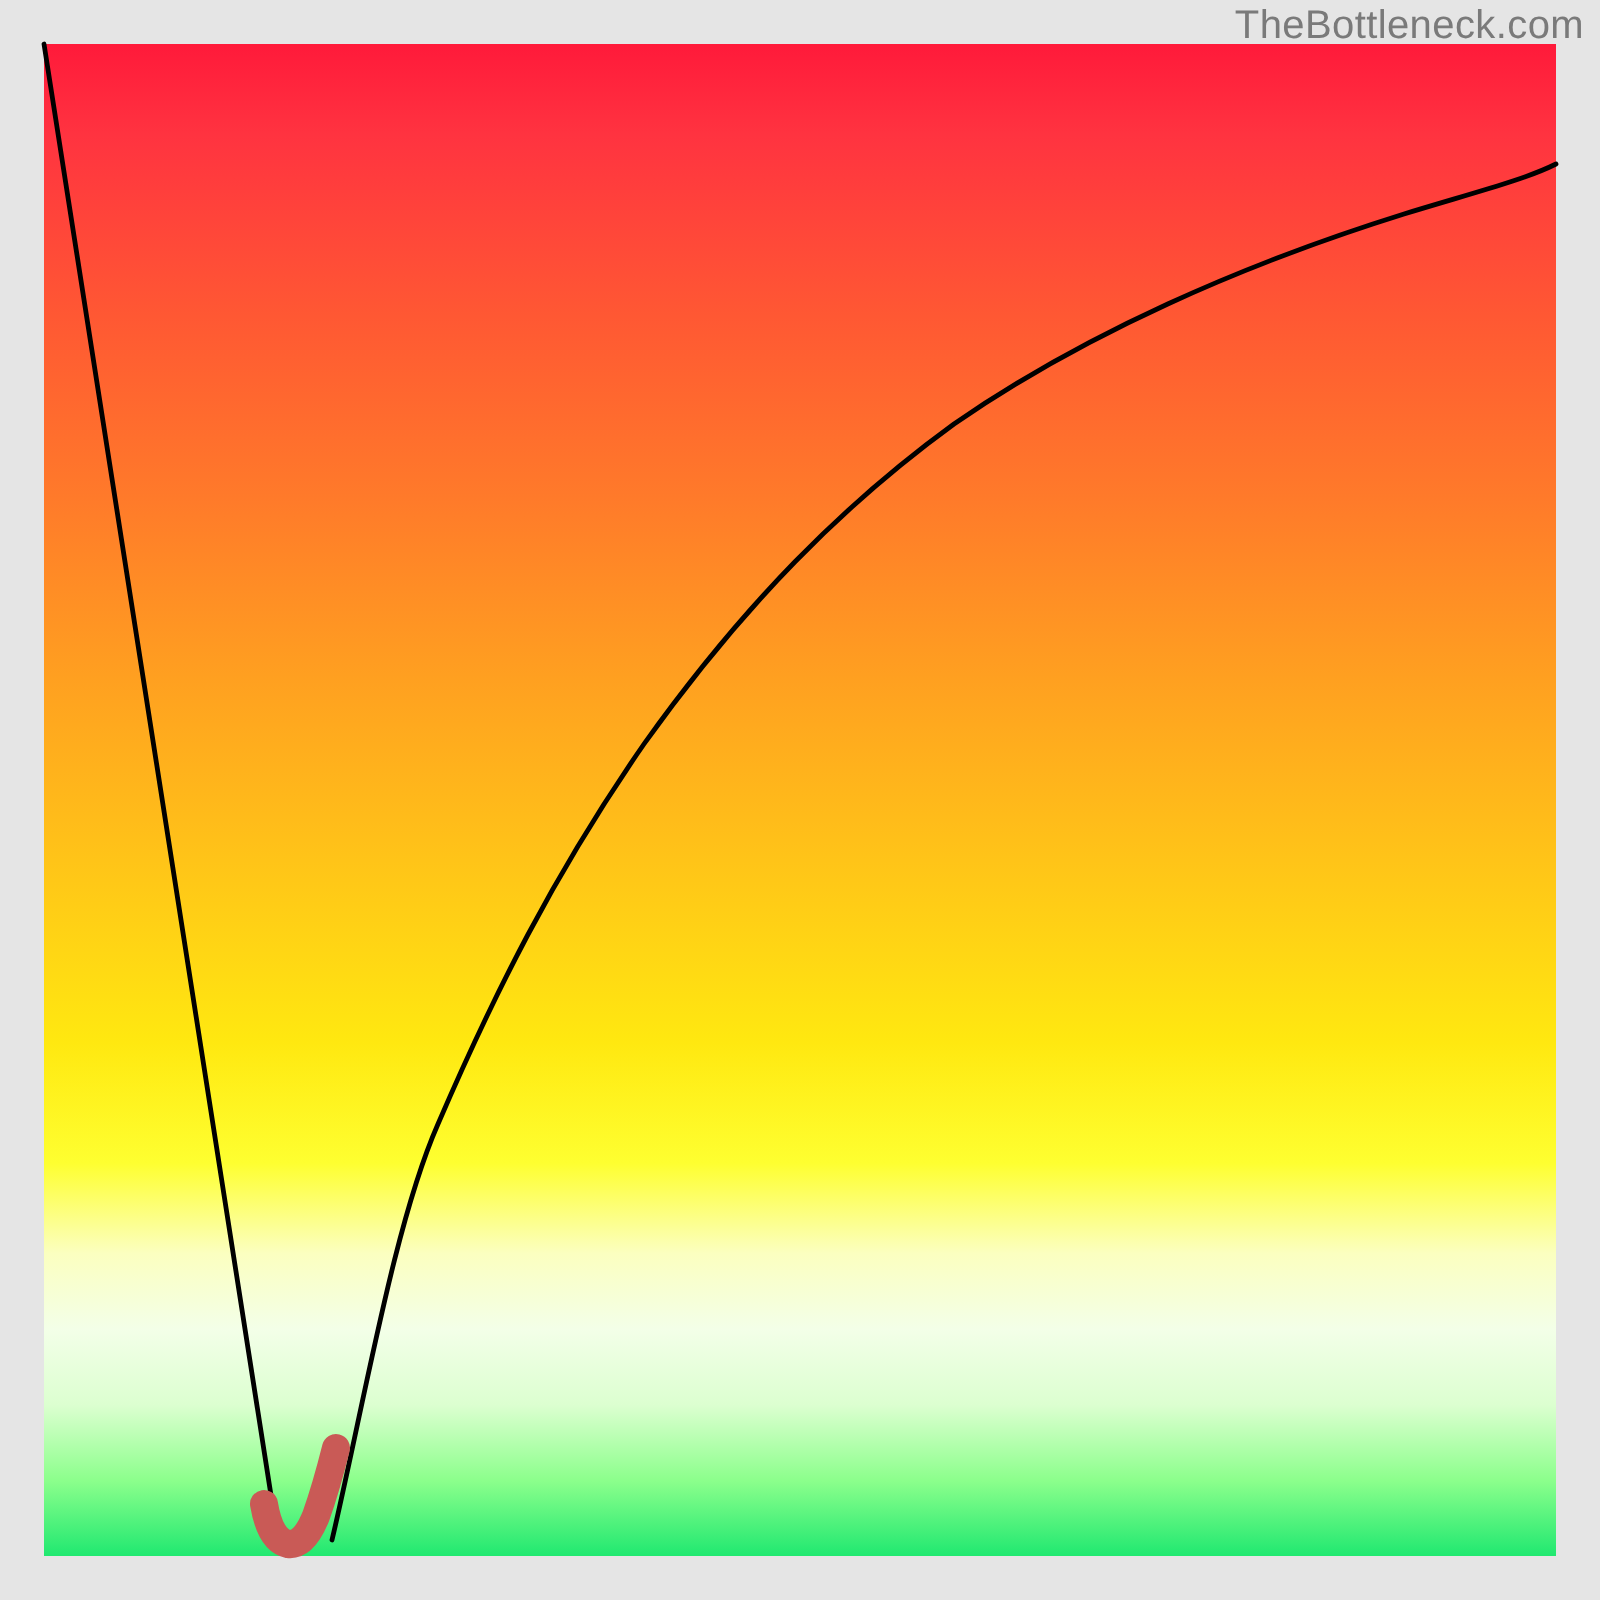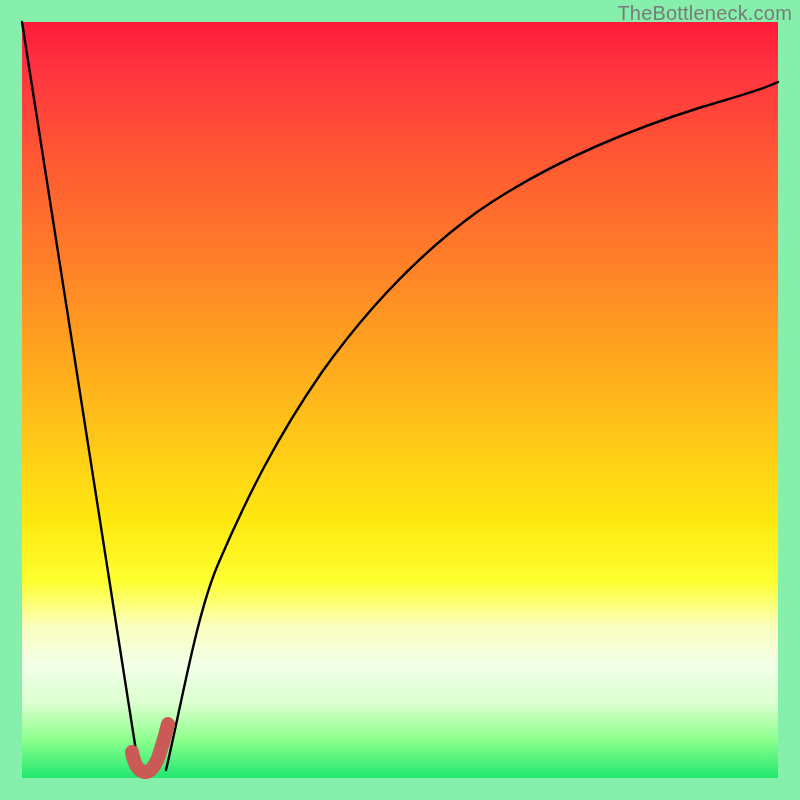--- a/index.html
+++ b/index.html
@@ -8,21 +8,21 @@
     width: 800px;
     height: 800px;
     background: #000;
     position: relative;
     overflow: hidden;
     font-family: Arial, Helvetica, sans-serif;
   }
   .frame {
     position: absolute;
     inset: 0;
-    background: #86efac;
+    background: #e5e5e5;
     text-decoration: underline;
   }
   .plot-area {
     position: absolute;
     left: 22px;
     top: 22px;
     width: 756px;
     height: 756px;
     background: linear-gradient(
       to bottom,

